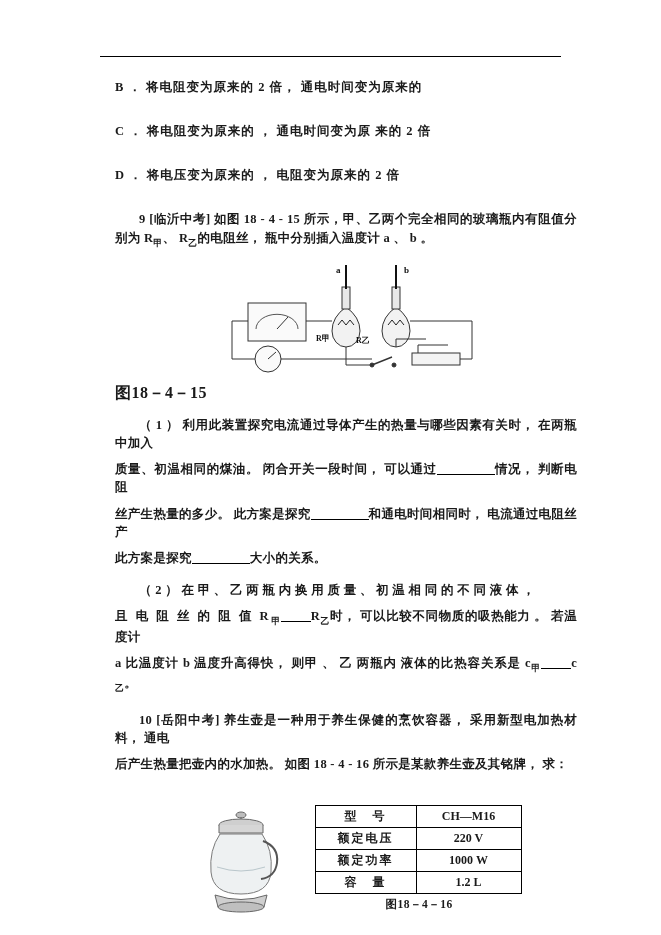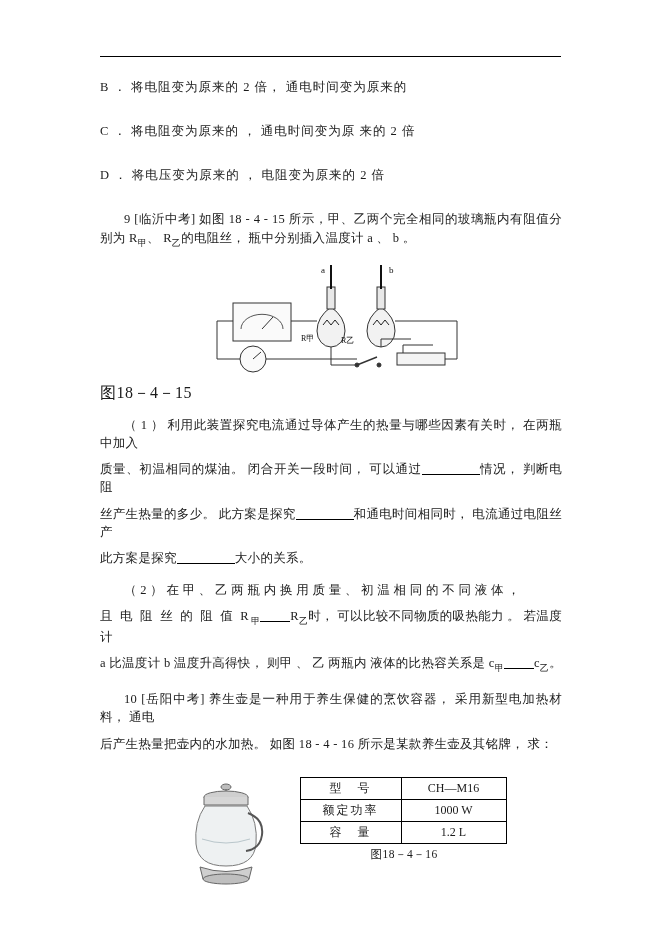--- a/index.html
+++ b/index.html
@@ -24,23 +24,24 @@
   }
   .top-rule {
     position: absolute;
     left: 100px;
     right: 100px;
     top: 56px;
     border-top: 1px solid #000;
   }
   .content {
     position: absolute;
-    left: 100px;
+    left: 115px;
     top: 78px;
     width: 462px;
+    font-weight: bold;
   }
   p {
     margin: 0 0 0 0;
     font-size: 12.5px;
     line-height: 1.45;
     text-align: justify;
     letter-spacing: 0.3px;
   }
   .opt {
     margin-bottom: 26px;
@@ -76,21 +77,21 @@
     margin-top: 0;
   }
   .spaced {
     letter-spacing: 2.2px;
   }
   
   .kettle-block {
     display: flex;
     align-items: flex-start;
     justify-content: center;
-    margin-top: 24px;
+    margin-top: 32px;
     margin-left: 10px;
   }
   .kettle-col {
     width: 120px;
     display: flex;
     flex-direction: column;
     align-items: center;
   }
   .table-col {
     margin-left: 14px;
@@ -232,20 +233,24 @@
         </svg>
       </div>
       <div class="table-col">
         <table class="spec">
           <tbody>
             <tr>
               <td class="label">型　号</td>
               <td class="value">CH—M16</td>
             </tr>
             <tr>
+              <td class="label">额定电压</td>
+              <td class="value">220 V</td>
+            </tr>
+            <tr>
               <td class="label">额定功率</td>
               <td class="value">1000 W</td>
             </tr>
             <tr>
               <td class="label">容　量</td>
               <td class="value">1.2 L</td>
             </tr>
           </tbody>
         </table>
         <div class="table-caption">图18－4－16</div>

